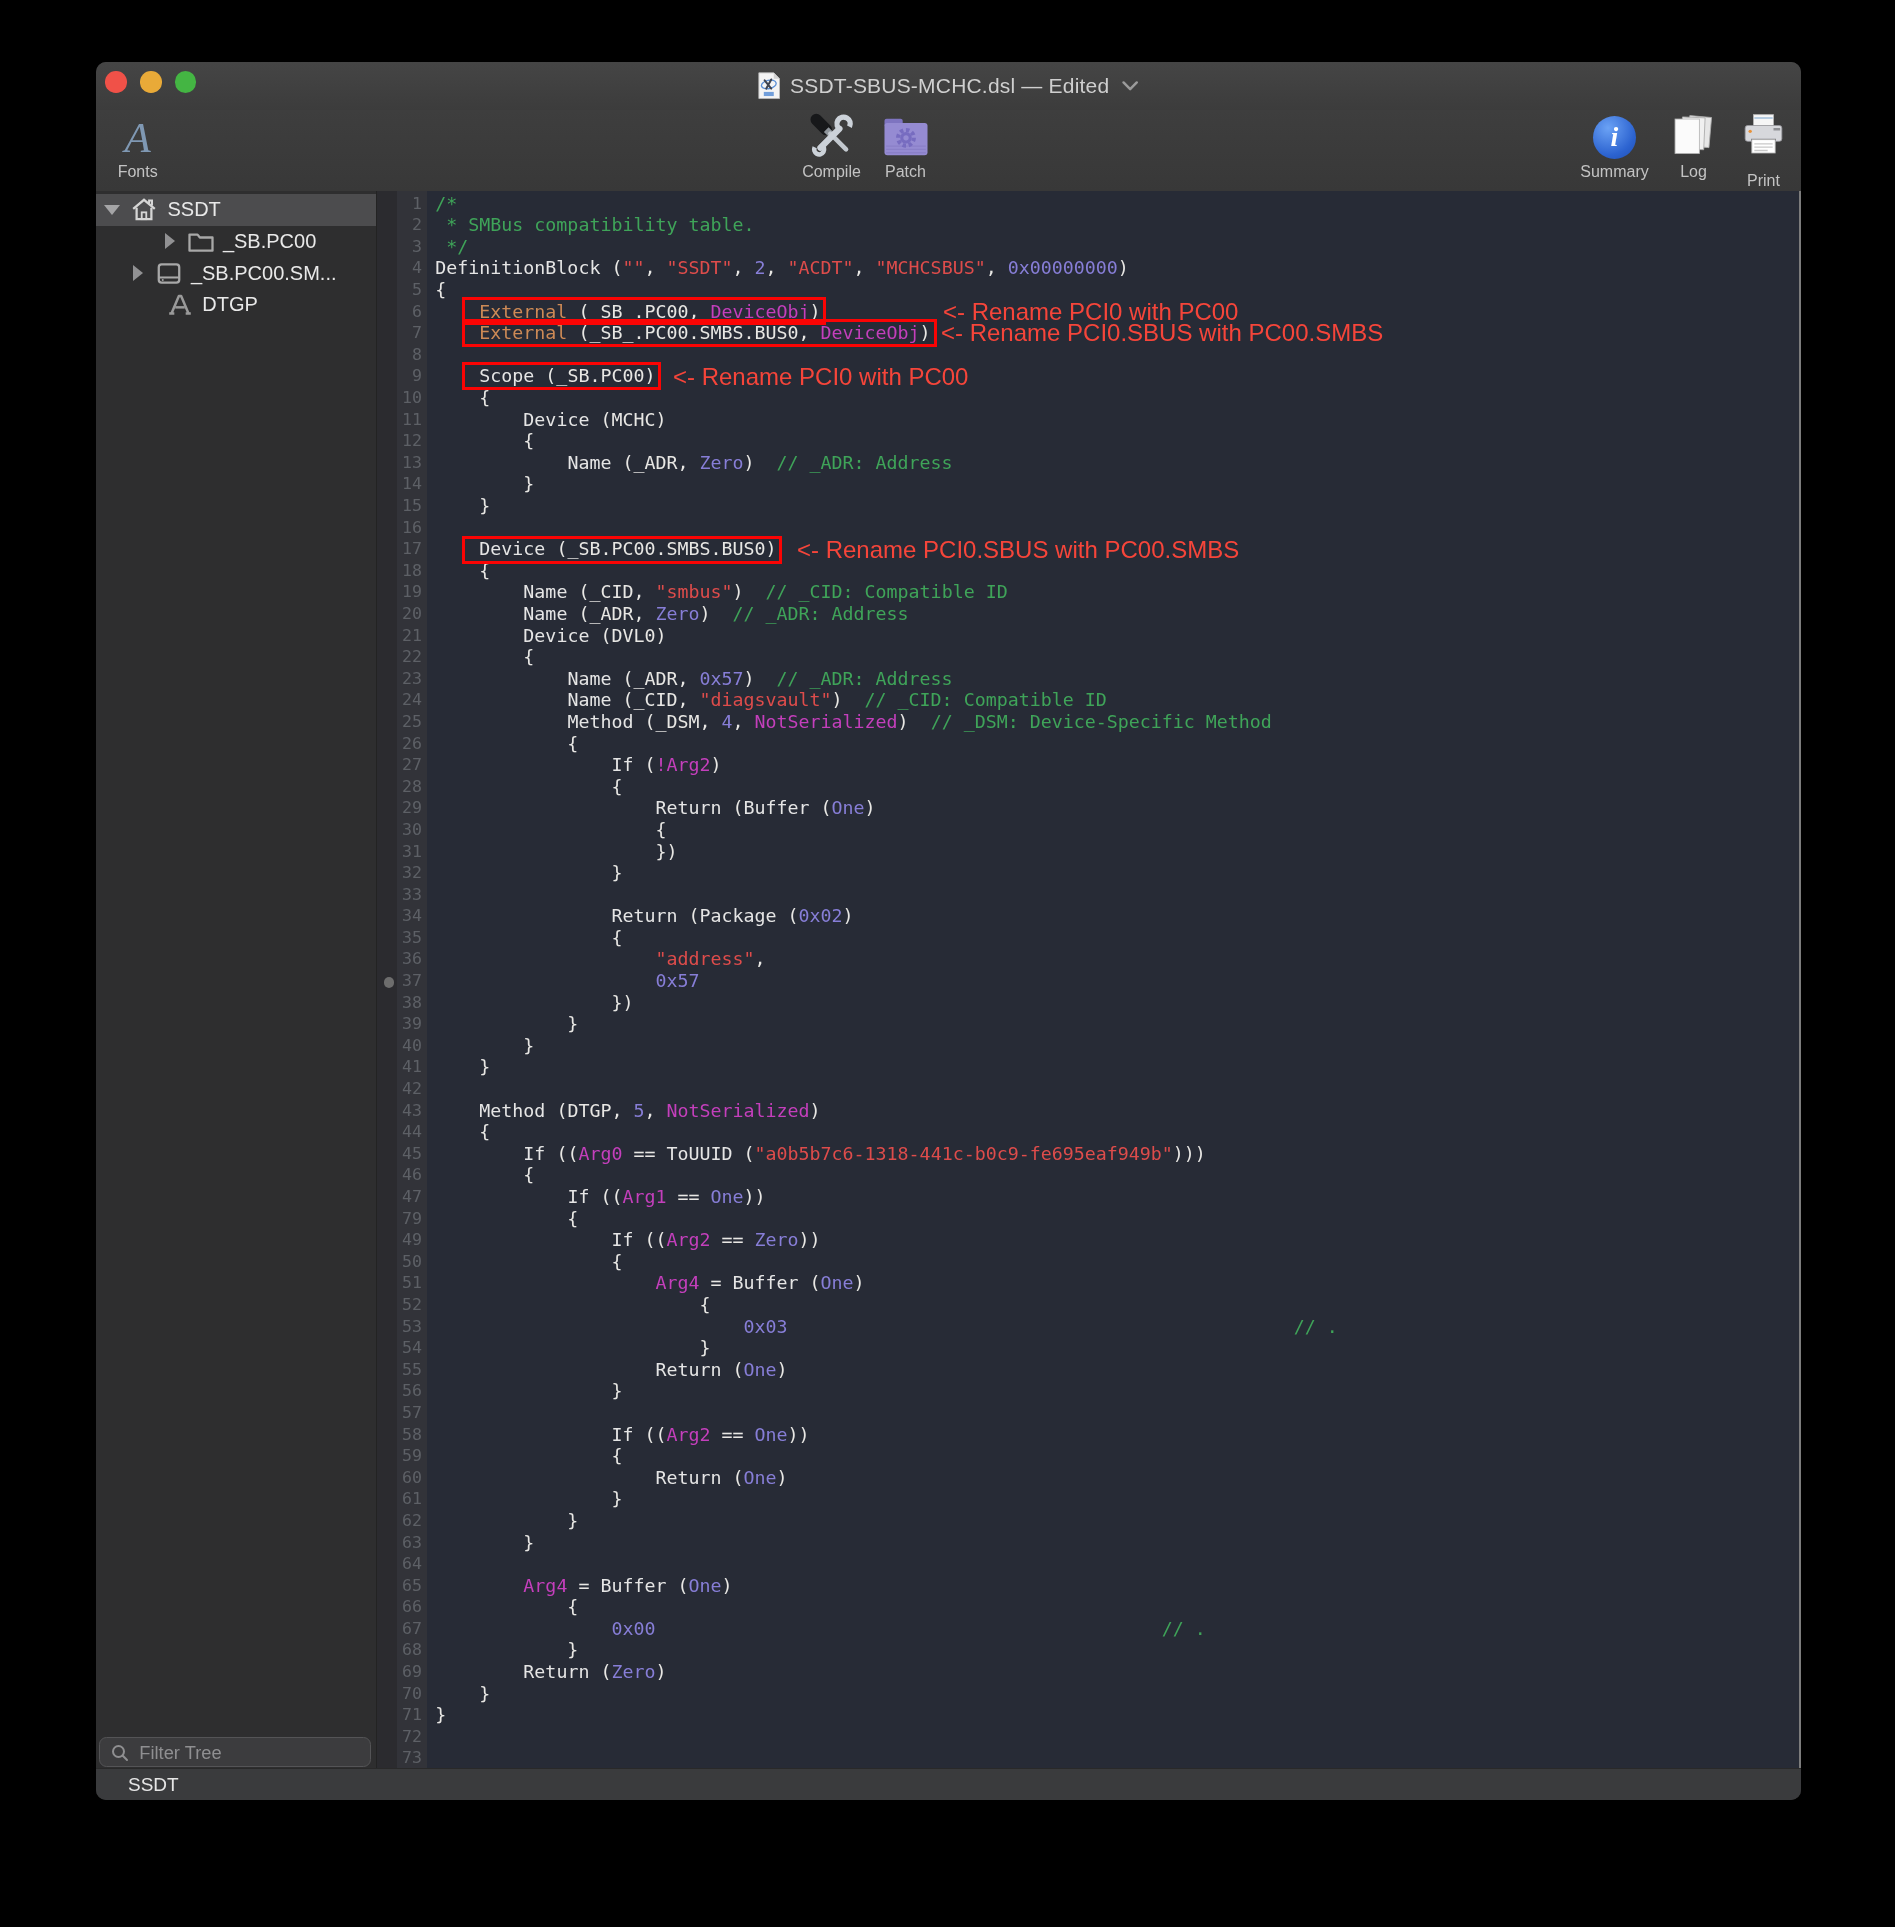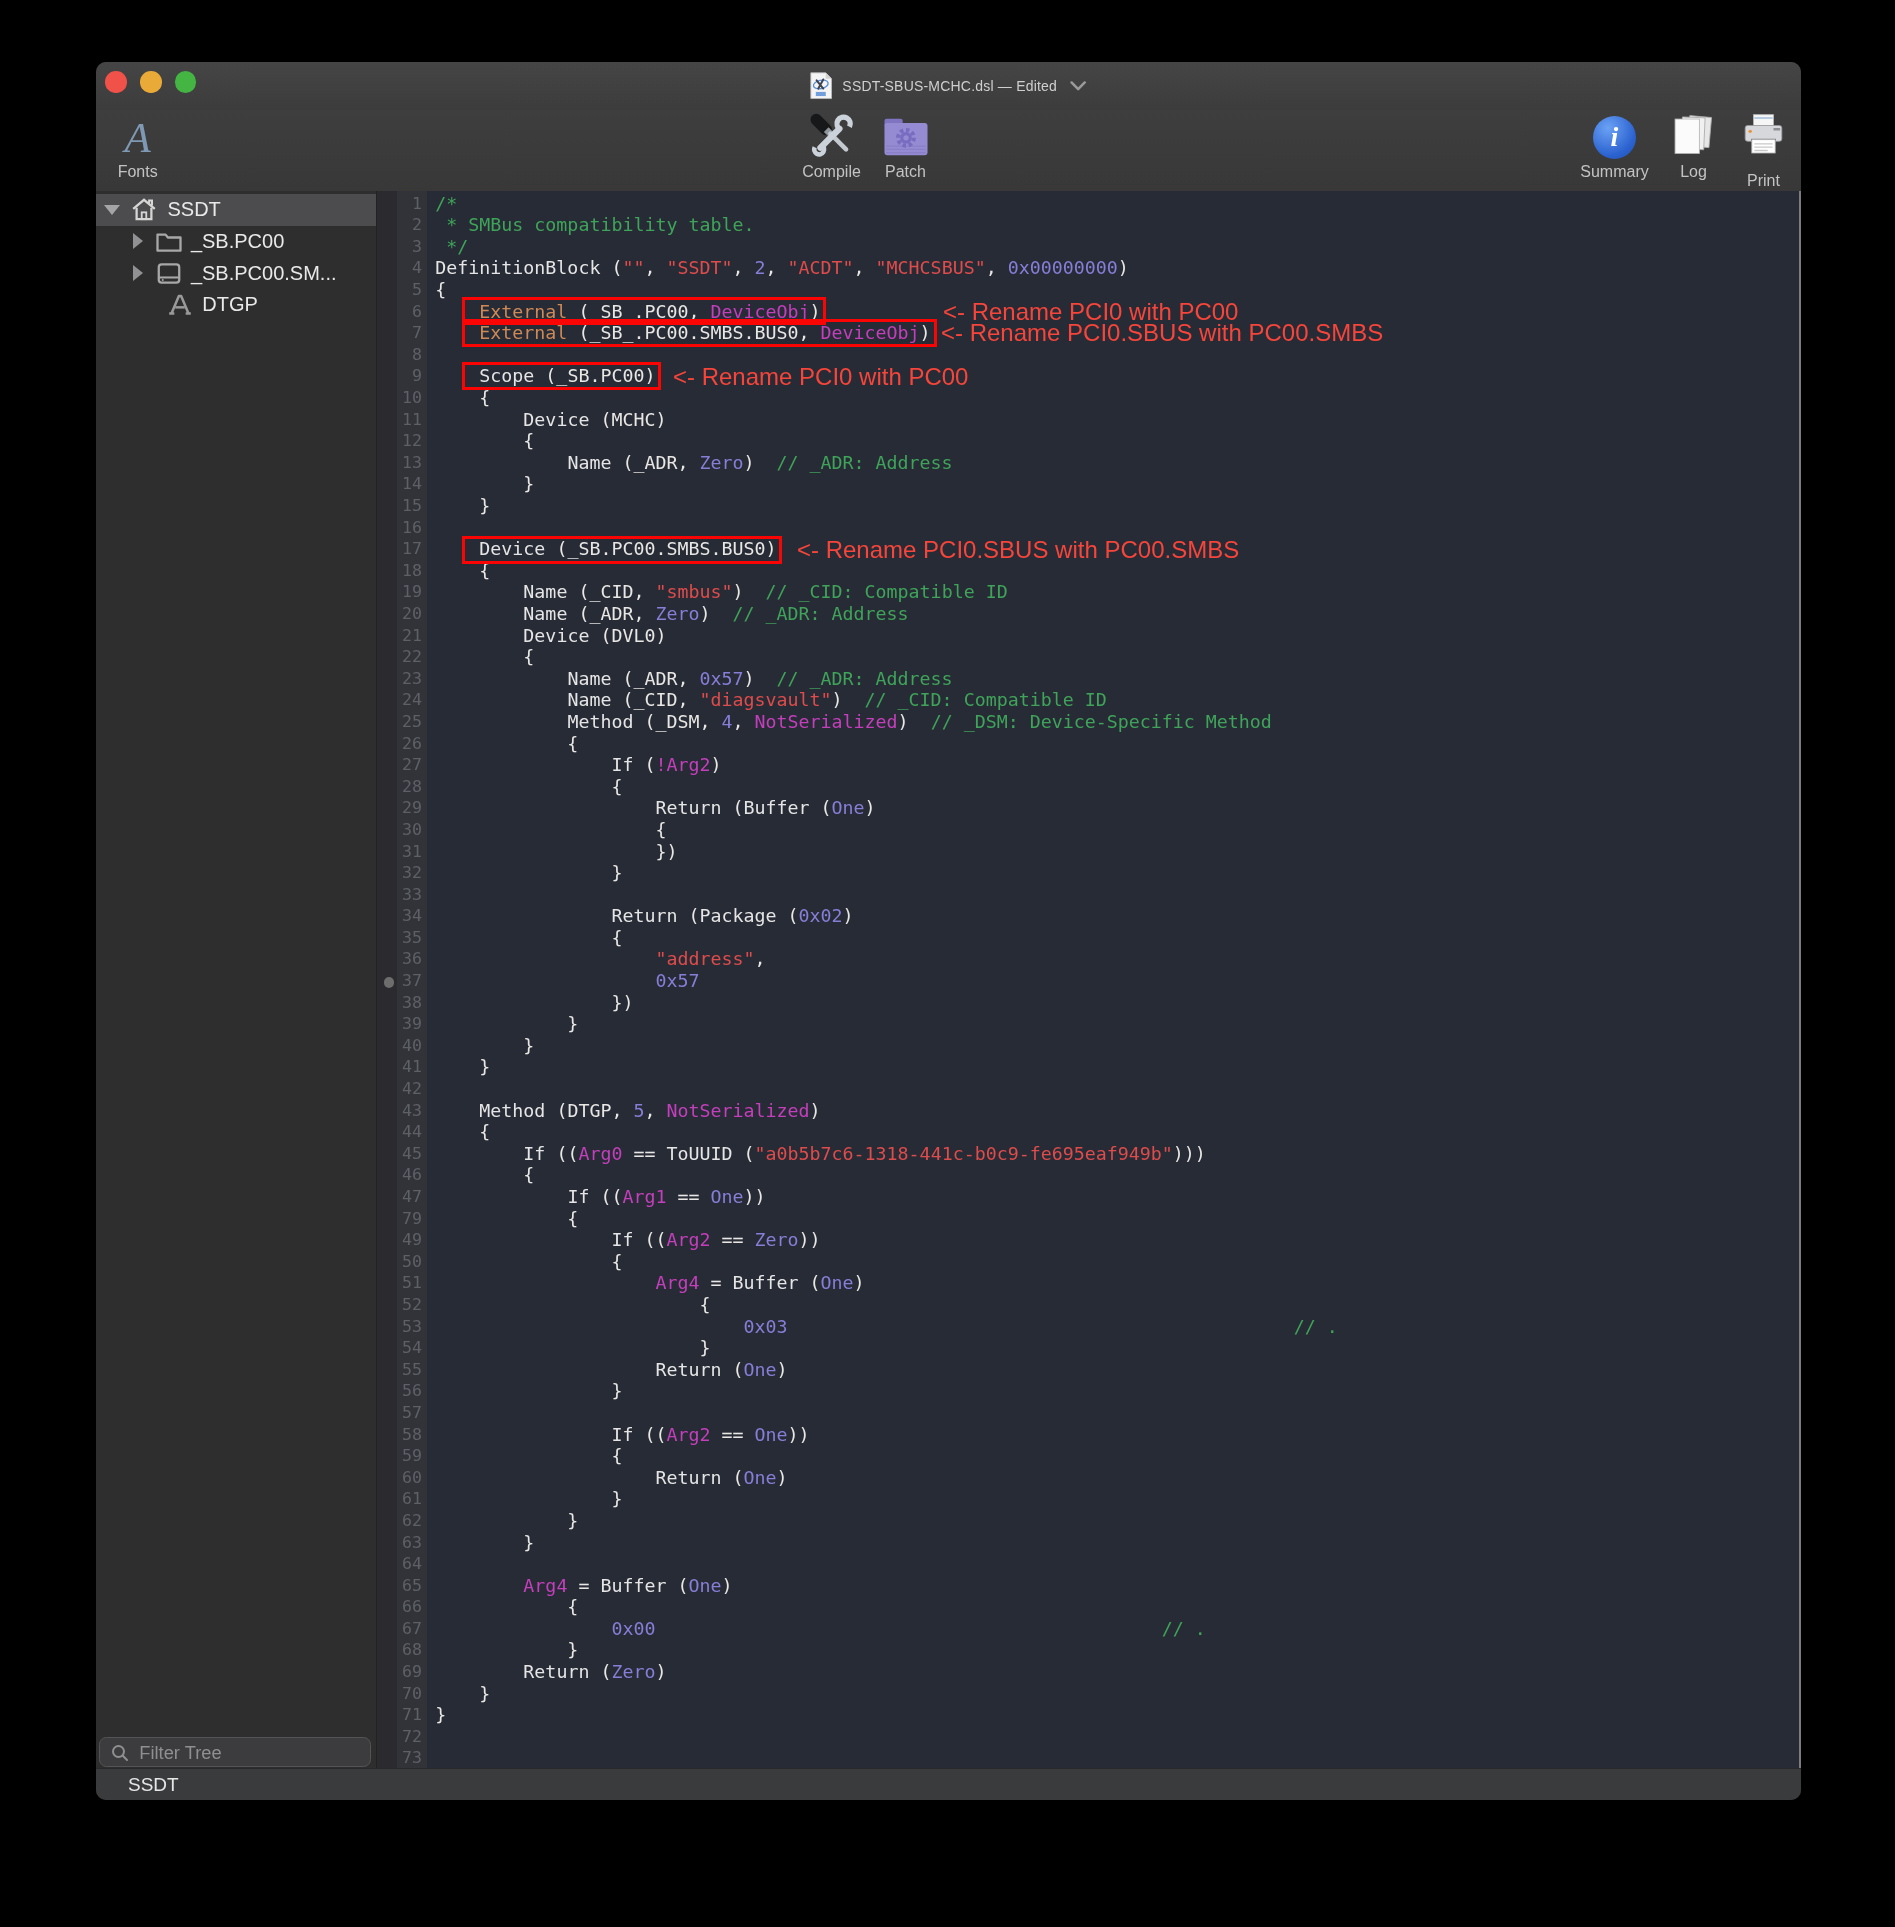--- a/index.html
+++ b/index.html
@@ -10,21 +10,21 @@
   
   .titlebar{position:absolute;left:0;top:0;width:100%;height:48px;
             background:linear-gradient(#454545,#3c3c3c);border-bottom:0.8px solid #303030;}
   .lights{position:absolute;left:9.1px;top:9.1px;display:flex;gap:13.3px;}
   .light{width:21.6px;height:21.6px;border-radius:50%;}
   .light.red{background:#f05148;}
   .light.yellow{background:#e9aa38;}
   .light.green{background:#44b543;}
   .titlegroup{position:absolute;left:0;top:0;width:100%;height:48px;
               display:flex;align-items:center;justify-content:center;gap:10px;}
-  .titletext{color:#cfcfcf;font-size:14px;font-weight:500;letter-spacing:0.2px;}
+  .titletext{color:#cfcfcf;font-size:21px;font-weight:500;letter-spacing:0.2px;}
   .docicon{width:22.4px;height:27.4px;position:relative;flex:0 0 auto;}
   .chev{margin-left:1.7px;opacity:.75;}
   
   .toolbar{position:absolute;left:0;top:48px;width:100%;height:81px;
            background:linear-gradient(#3e3e3e,#383838);border-bottom:0.8px solid #282828;}
   .titem{position:absolute;top:3.3px;height:75px;display:flex;flex-direction:column;
          align-items:center;justify-content:flex-start;}
   .ticon{height:48px;display:flex;align-items:center;justify-content:center;}
   .tlabel{color:#c3c3c3;font-size:16px;margin-top:1.7px;white-space:nowrap;}
   .fonts-a{font-family:"Liberation Serif",serif;font-style:italic;font-size:43px;
@@ -188,21 +188,21 @@
           <svg width="28" height="25" viewBox="0 0 24 22">
             <path d="M2.5 10.5 L12 2.5 L21.5 10.5" fill="none" stroke="#d6d6d6" stroke-width="2"></path>
             <path d="M5.5 9.5 V19.5 H18.5 V9.5" fill="none" stroke="#d6d6d6" stroke-width="2"></path>
             <rect x="10" y="13.5" width="4" height="6" fill="none" stroke="#d6d6d6" stroke-width="1.6"></rect>
             <path d="M16.5 5.5 V3 H19 V7.5" fill="none" stroke="#d6d6d6" stroke-width="1.8"></path>
           </svg>
         </span>
         <span class="tlbl" style="margin-left:10px;">SSDT</span>
       </div>
 
-      <div class="trow" style="top:34px;">
+      <div class="trow" style="top:34px;margin-left:32px;">
         <span class="disc col" style="margin-left:37px;"></span>
         <span style="margin-left:11.6px;">
           <svg width="28" height="23" viewBox="0 0 24 20">
             <path d="M2 4 H9 L11 6.5 H22 V18 H2 Z" fill="none" stroke="#a8a8a8" stroke-width="2" stroke-linejoin="round"></path>
           </svg>
         </span>
         <span class="tlbl" style="margin-left:8.3px;">_SB.PC00</span>
       </div>
 
       <div class="trow" style="top:66px;">

